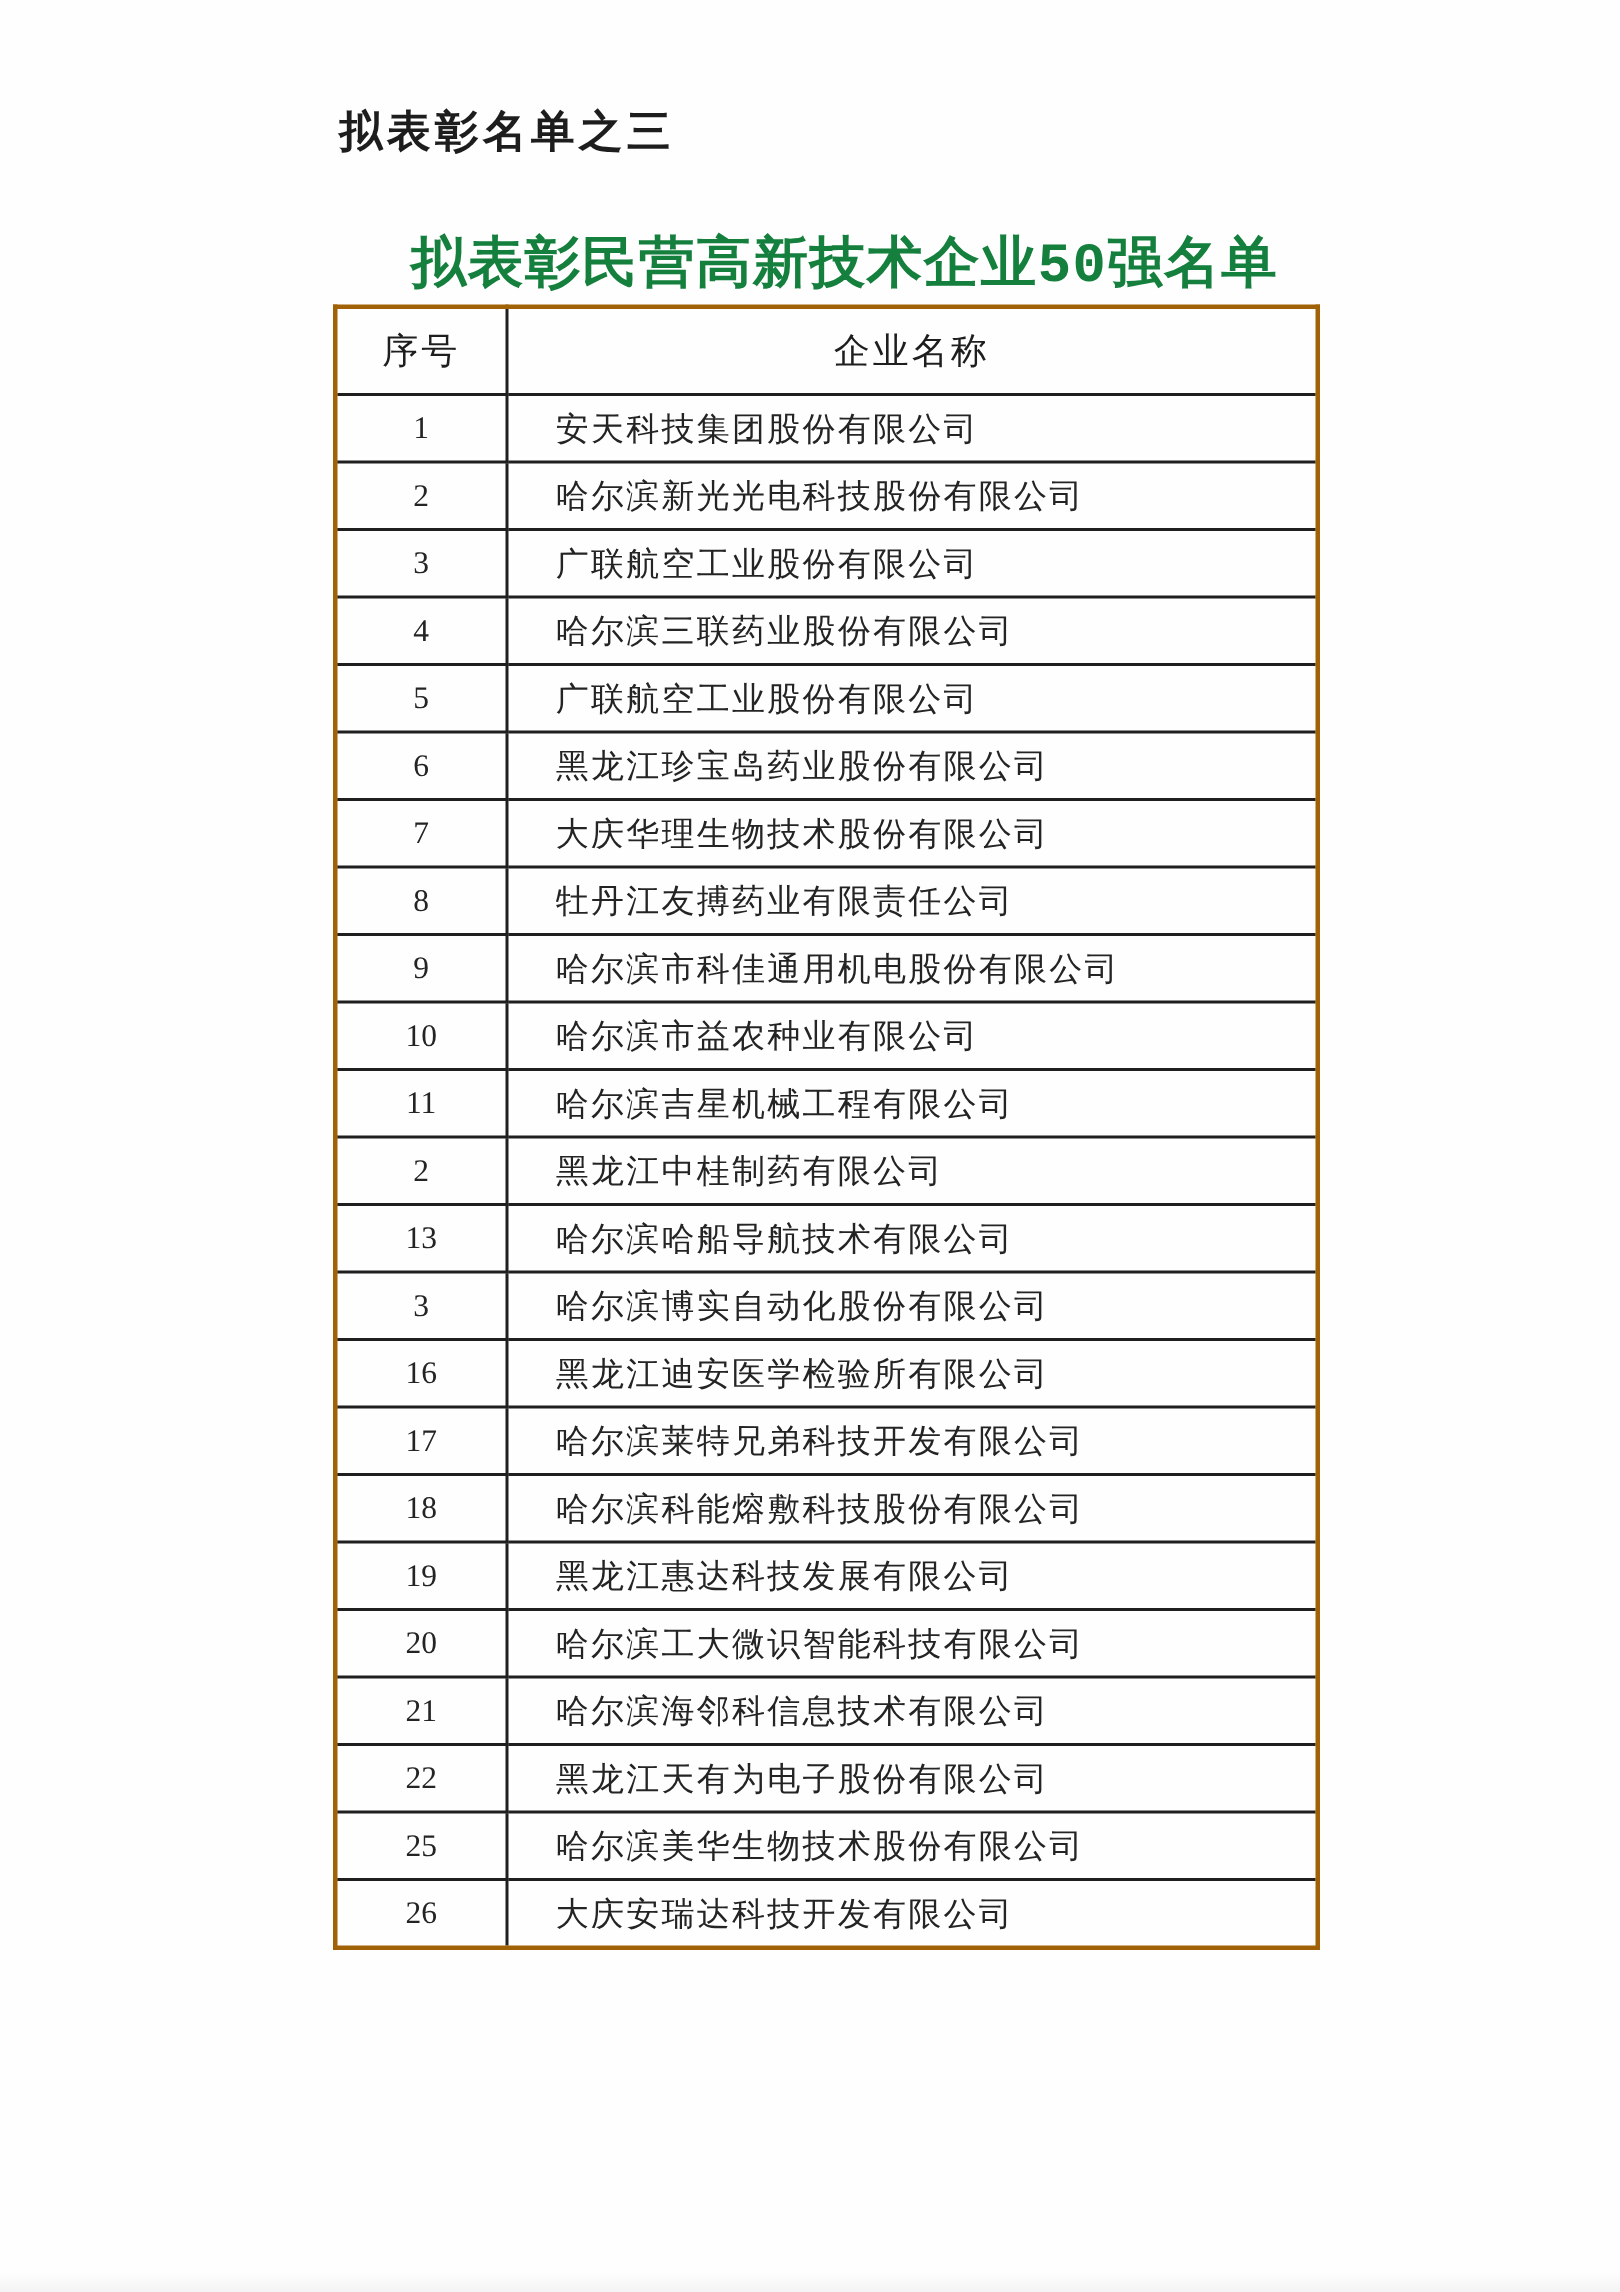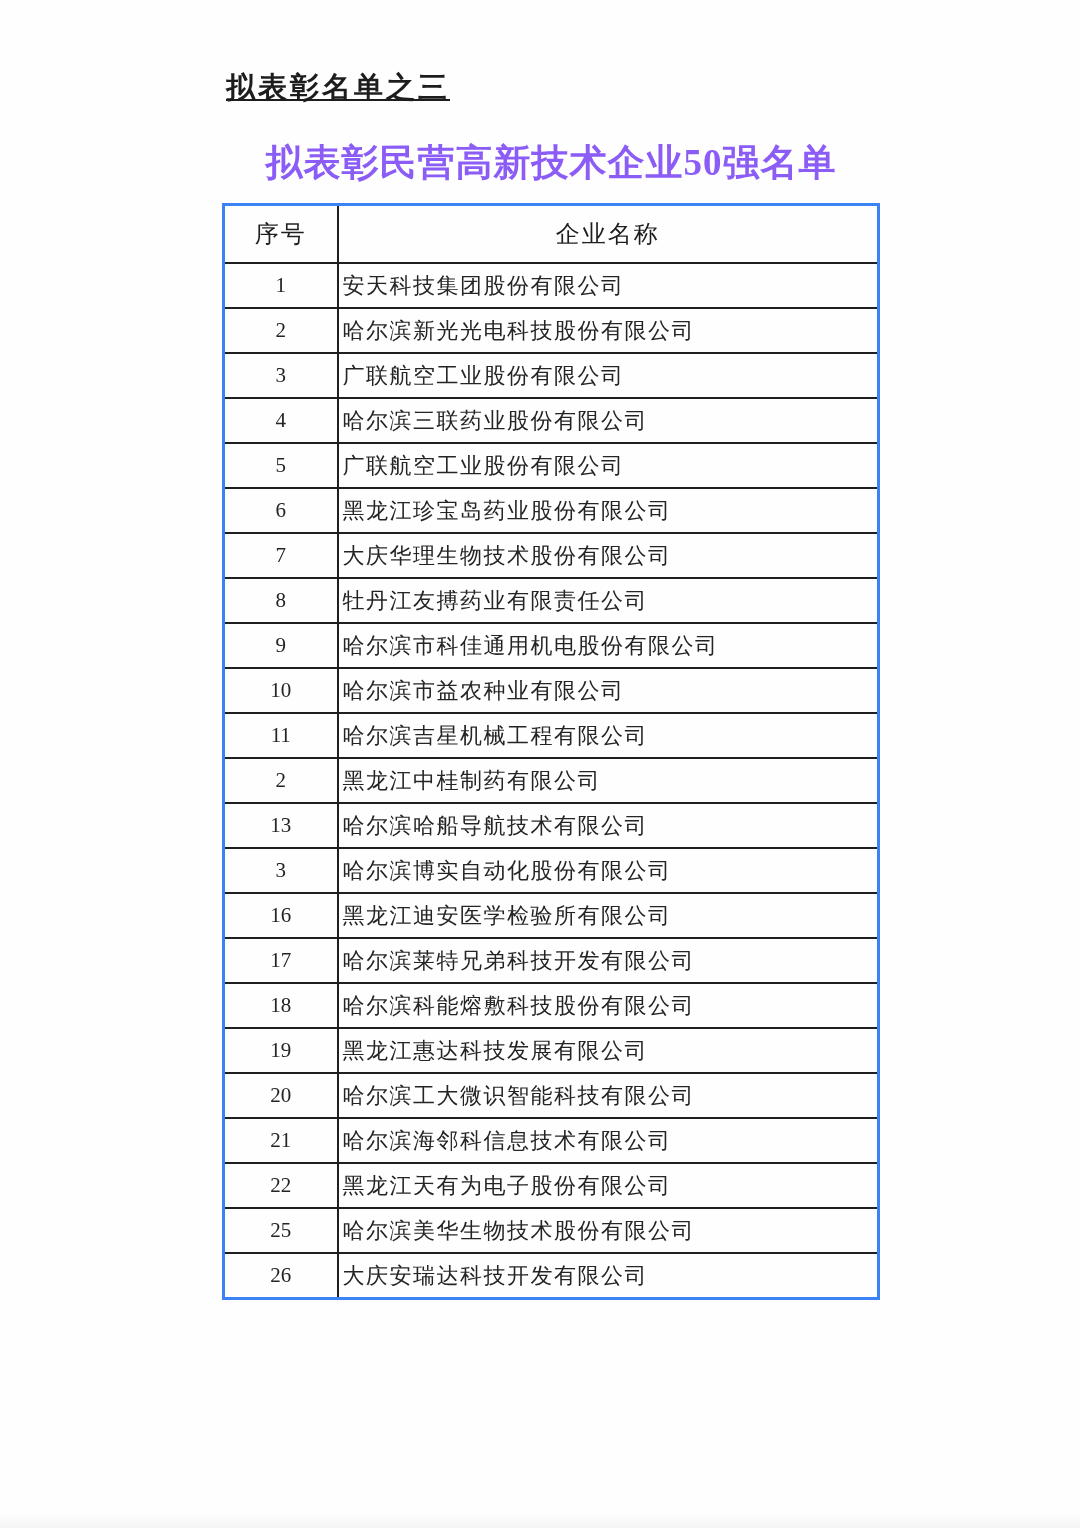--- a/index.html
+++ b/index.html
@@ -28,45 +28,44 @@
   .section-label {
     position: absolute;
     left: 226px;
     top: 68px;
     font-family: "Liberation Sans", sans-serif;
     font-size: 29px;
     font-weight: 600;
     letter-spacing: 3px;
     color: #1d1d1d;
     white-space: nowrap;
-    text-decoration: underline;
   }
   .doc-title {
     position: absolute;
     left: 222px;
     top: 138px;
     width: 658px;
-    margin: 0;
+    margin: 12px;
     text-align: center;
-    font-family: Liberation Serif, serif;
+    font-family: Liberation Mono, monospace;
     font-size: 37px;
     font-weight: 700;
     letter-spacing: 1px;
-    color: #8b5cf6;
+    color: #15803d;
     white-space: nowrap;
   }
   table.company-table {
     position: absolute;
     left: 222px;
     top: 203px;
     width: 658px;
     border-collapse: collapse;
     table-layout: fixed;
     background: transparent;
-    border: 3px solid #3b82f6;
+    border: 3px solid #a16207;
   }
   .company-table th,
   .company-table td {
     border: 2px solid #1f1f1f;
     vertical-align: middle;
     overflow: hidden;
     white-space: nowrap;
   }
   .company-table th {
     height: 54px;
@@ -80,21 +79,21 @@
   .company-table td {
     height: 41px;
   }
   .company-table td.cell-no {
     text-align: center;
     font-size: 21px;
     color: #242424;
   }
   .company-table td.cell-name {
     text-align: left;
-    padding-left: 4px;
+    padding-left: 32px;
     font-size: 22px;
     letter-spacing: 1.5px;
     color: #242424;
   }
 </style>
 </head>
 <body>
 
 <div class="section-label">拟表彰名单之三</div>
 

